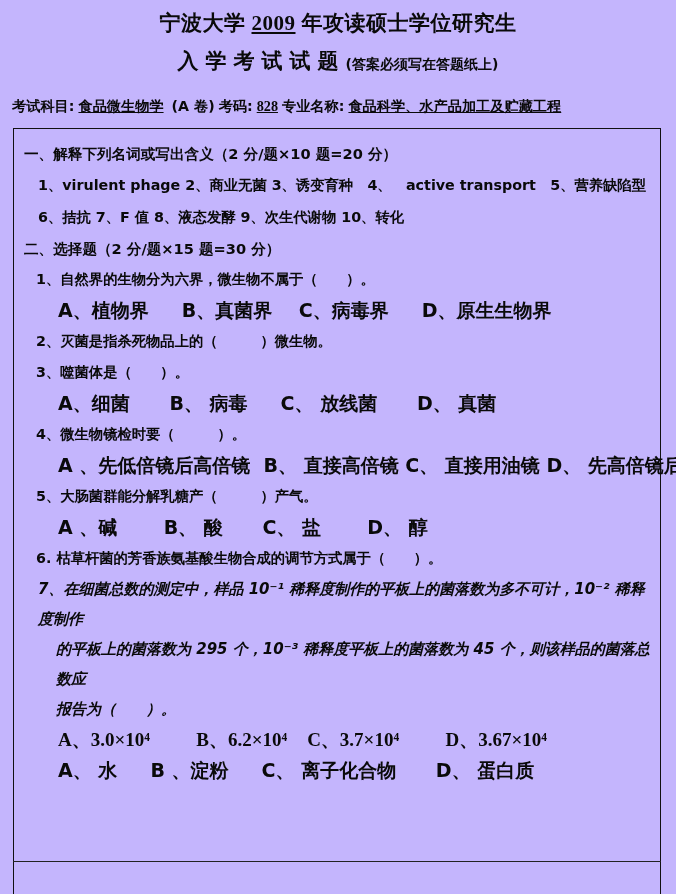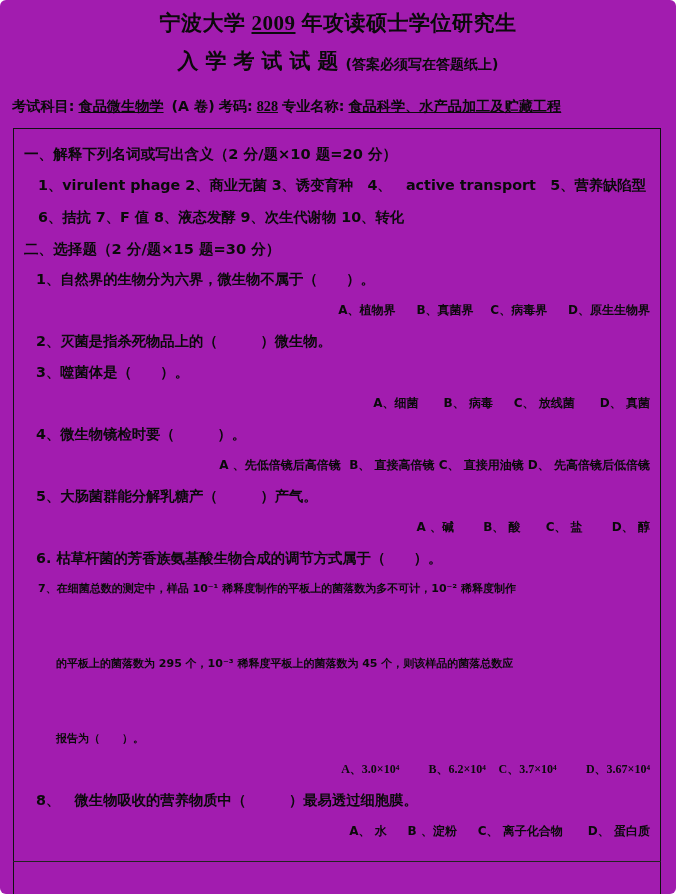--- a/index.html
+++ b/index.html
@@ -12,22 +12,21 @@
     height: 894px;
     position: relative;
     font-family: "DejaVu Sans", "Liberation Sans", sans-serif;
     color: #0a0a0a;
     overflow: hidden;
   }
 
   .page {
     position: absolute;
     inset: 0;
-    background: #a21caf;
-    border-radius: 6px;
+    background: #c4b5fd;
   }
 
   
   .header {
     padding-top: 8px;
   }
   .title-line-1 {
     text-align: center;
     font-size: 21px;
     font-weight: bold;
@@ -109,38 +108,37 @@
   }
 
   .q {
     font-size: 14.3px;
     font-weight: bold;
     line-height: 31px;
     padding-left: 12px;
     white-space: nowrap;
   }
   .q-stem-multi {
-    font-size: 11px;
+    font-size: 15px;
     font-weight: bold;
     line-height: 30px;
     padding-left: 14px;
+    font-style: italic;
   }
   .q-stem-multi .l2,
   .q-stem-multi .l3 {
     display: block;
     padding-left: 18px;
-    margin-top: 45px;
   }
   .opts {
-    font-size: 12px;
+    font-size: 19px;
     font-weight: bold;
     line-height: 31px;
     padding-left: 34px;
     white-space: nowrap;
-    text-align: right;
   }
   .opts .op { display: inline-block; }
   .num {
     font-family: "Liberation Serif", "DejaVu Serif", serif;
     font-weight: bold;
   }
 
   
   .footer-rule {
     position: absolute;
@@ -237,23 +235,20 @@
 
     <div class="q-stem-multi">
       <span>7、</span><span>在细菌总数的测定中，样品 10⁻¹ 稀释度制作的平板上的菌落数为多不可计，10⁻² 稀释度制作</span>
       <span class="l2">的平板上的菌落数为 295 个，10⁻³ 稀释度平板上的菌落数为 45 个，则该样品的菌落总数应</span>
       <span class="l3">报告为（　　）。</span>
     </div>
     <div class="opts">
       <span class="op num">A、3.0×10⁴</span>&nbsp;&nbsp;&nbsp;&nbsp;&nbsp;&nbsp;&nbsp;<span class="op num">B、6.2×10⁴</span>&nbsp;&nbsp;&nbsp;<span class="op num">C、3.7×10⁴</span>&nbsp;&nbsp;&nbsp;&nbsp;&nbsp;&nbsp;&nbsp;<span class="op num">D、3.67×10⁴</span>
     </div>
 
-    <div class="q">
-      <span>8、</span><span>　微生物吸收的营养物质中（　　　）最易透过细胞膜。</span>
-    </div>
     <div class="opts">
       <span class="op">A、 水</span>&nbsp;&nbsp;&nbsp;&nbsp;&nbsp;<span class="op">B 、淀粉</span>&nbsp;&nbsp;&nbsp;&nbsp;&nbsp;<span class="op">C、 离子化合物</span>&nbsp;&nbsp;&nbsp;&nbsp;&nbsp;&nbsp;<span class="op">D、 蛋白质</span>
     </div>
 
   </div>
 
   <div class="footer-rule"></div>
 
   <div class="footer">
     <span>第</span><span class="n">1</span><span>页，共</span><span class="n">3</span><span>页</span>

